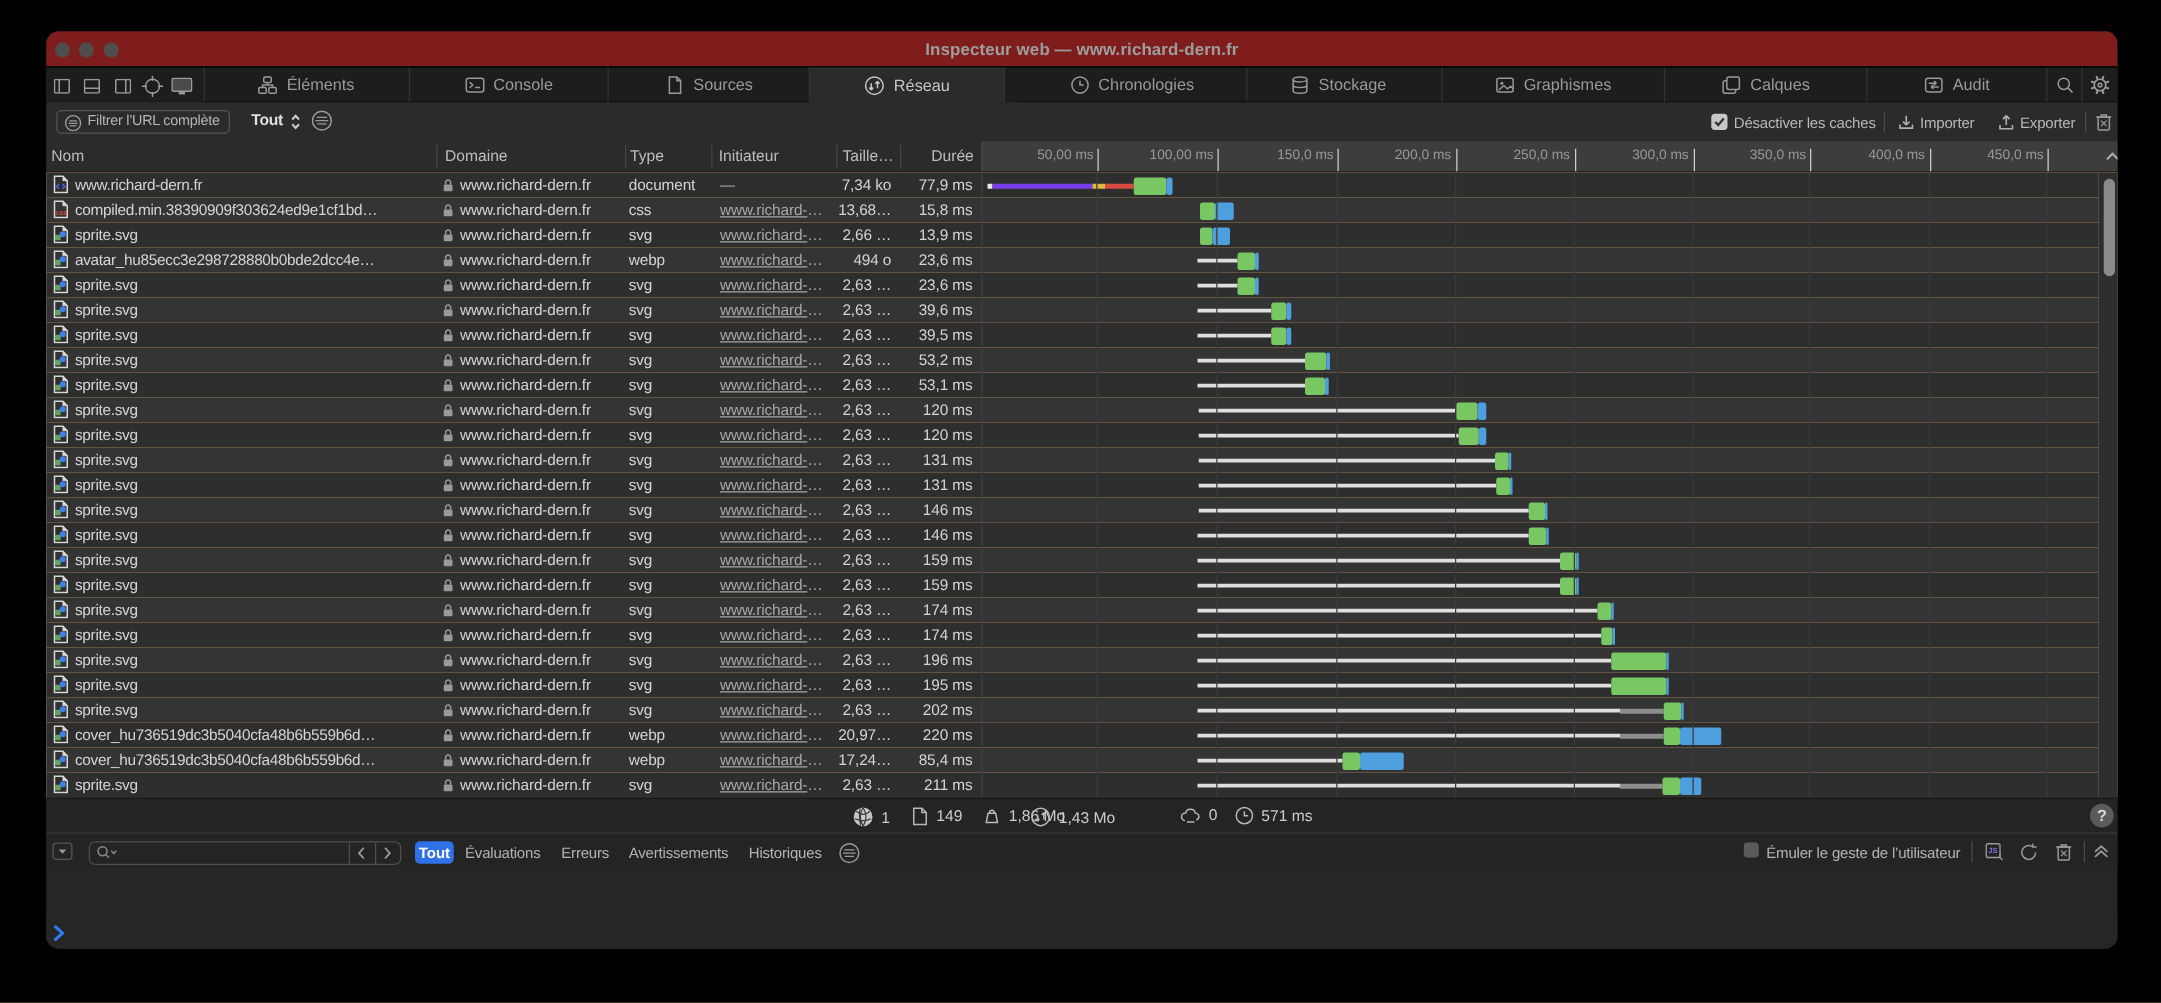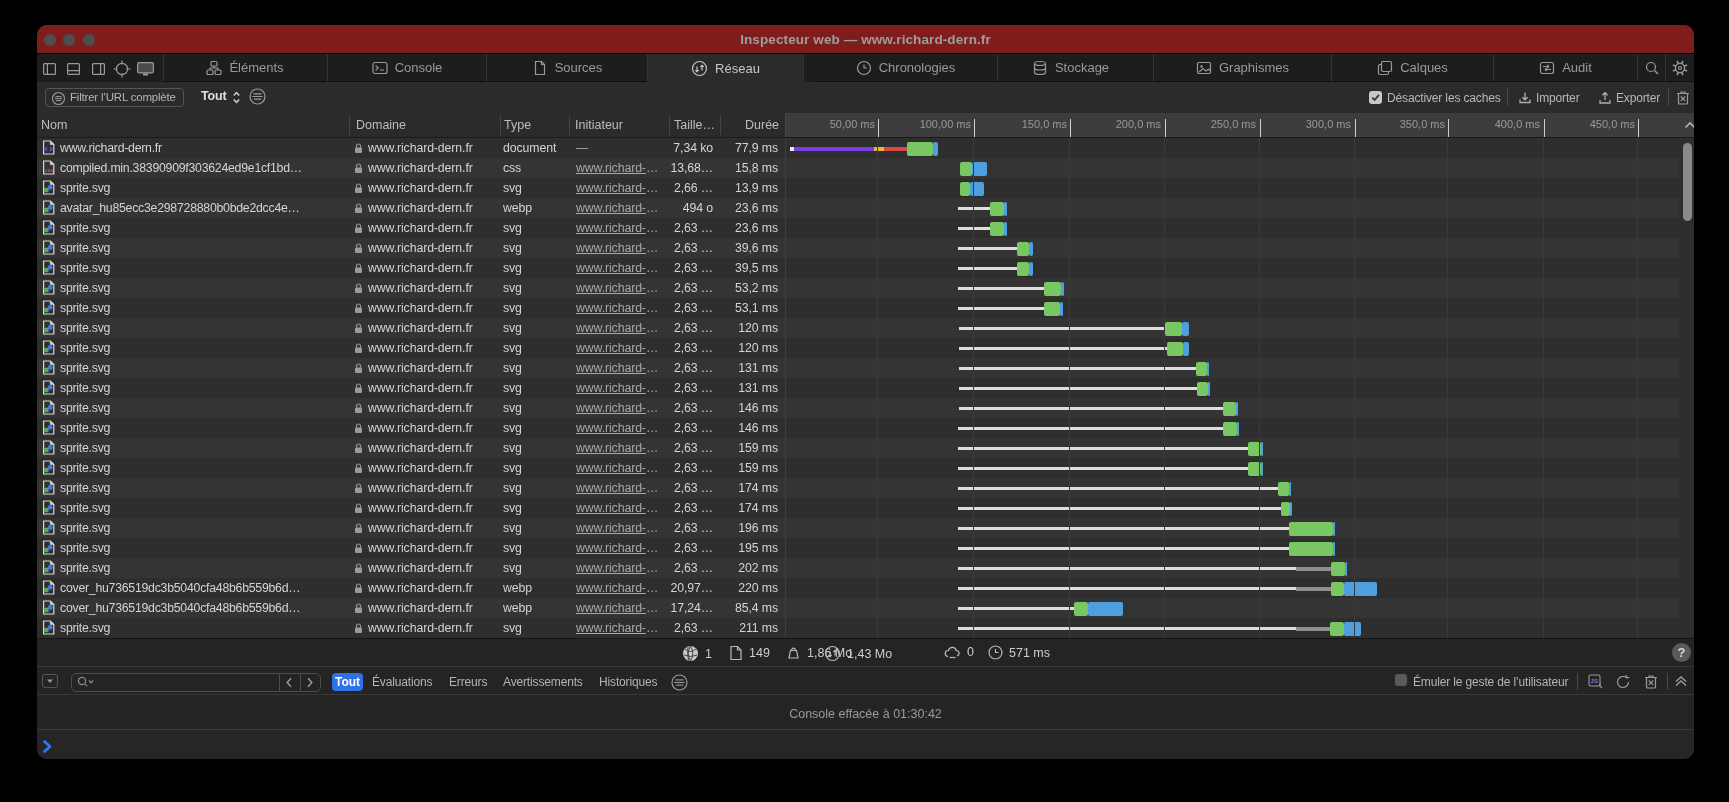--- a/index.html
+++ b/index.html
@@ -895,21 +895,18 @@
         <path d="M2.5 3.5 H11.5 V13 a1 1 0 0 1 -1 1 H3.5 a1 1 0 0 1 -1 -1 Z" fill="none" stroke="#9a9a9a" stroke-width="1.2"></path>
         <line x1="1" y1="3.5" x2="13" y2="3.5" stroke="#9a9a9a" stroke-width="1.2"></line>
         <path d="M5 3.5 V2 H9 V3.5" fill="none" stroke="#9a9a9a" stroke-width="1.2"></path>
         <path d="M4.8 6.5 l4.4 4.4 M9.2 6.5 l-4.4 4.4" stroke="#9a9a9a" stroke-width="1.1"></path>
       </svg>
       <div style="position:absolute;left:1630px;top:6px;width:1px;height:17px;background:#4a4a4a"></div>
       <svg width="14" height="14" viewBox="0 0 14 14" style="position:absolute;left:1637px;top:7px">
         <path d="M2 7.5 L7 3 L12 7.5 M2 11.5 L7 7 L12 11.5" fill="none" stroke="#9a9a9a" stroke-width="1.4"></path>
       </svg>
     </div>
-  <div id="consolemsg">
-      <div>Console effacée à 01:30:42</div>
-    </div>
   <div id="prompt">
       <svg width="10" height="13" viewBox="0 0 10 13" style="position:absolute;left:5px;top:10px">
         <path d="M2.5 1.5 L8 6.5 L2.5 11.5" fill="none" stroke="#2f7bf6" stroke-width="2.6" stroke-linecap="round" stroke-linejoin="round"></path>
       </svg>
     </div>
 </div>
 
 </body></html>

